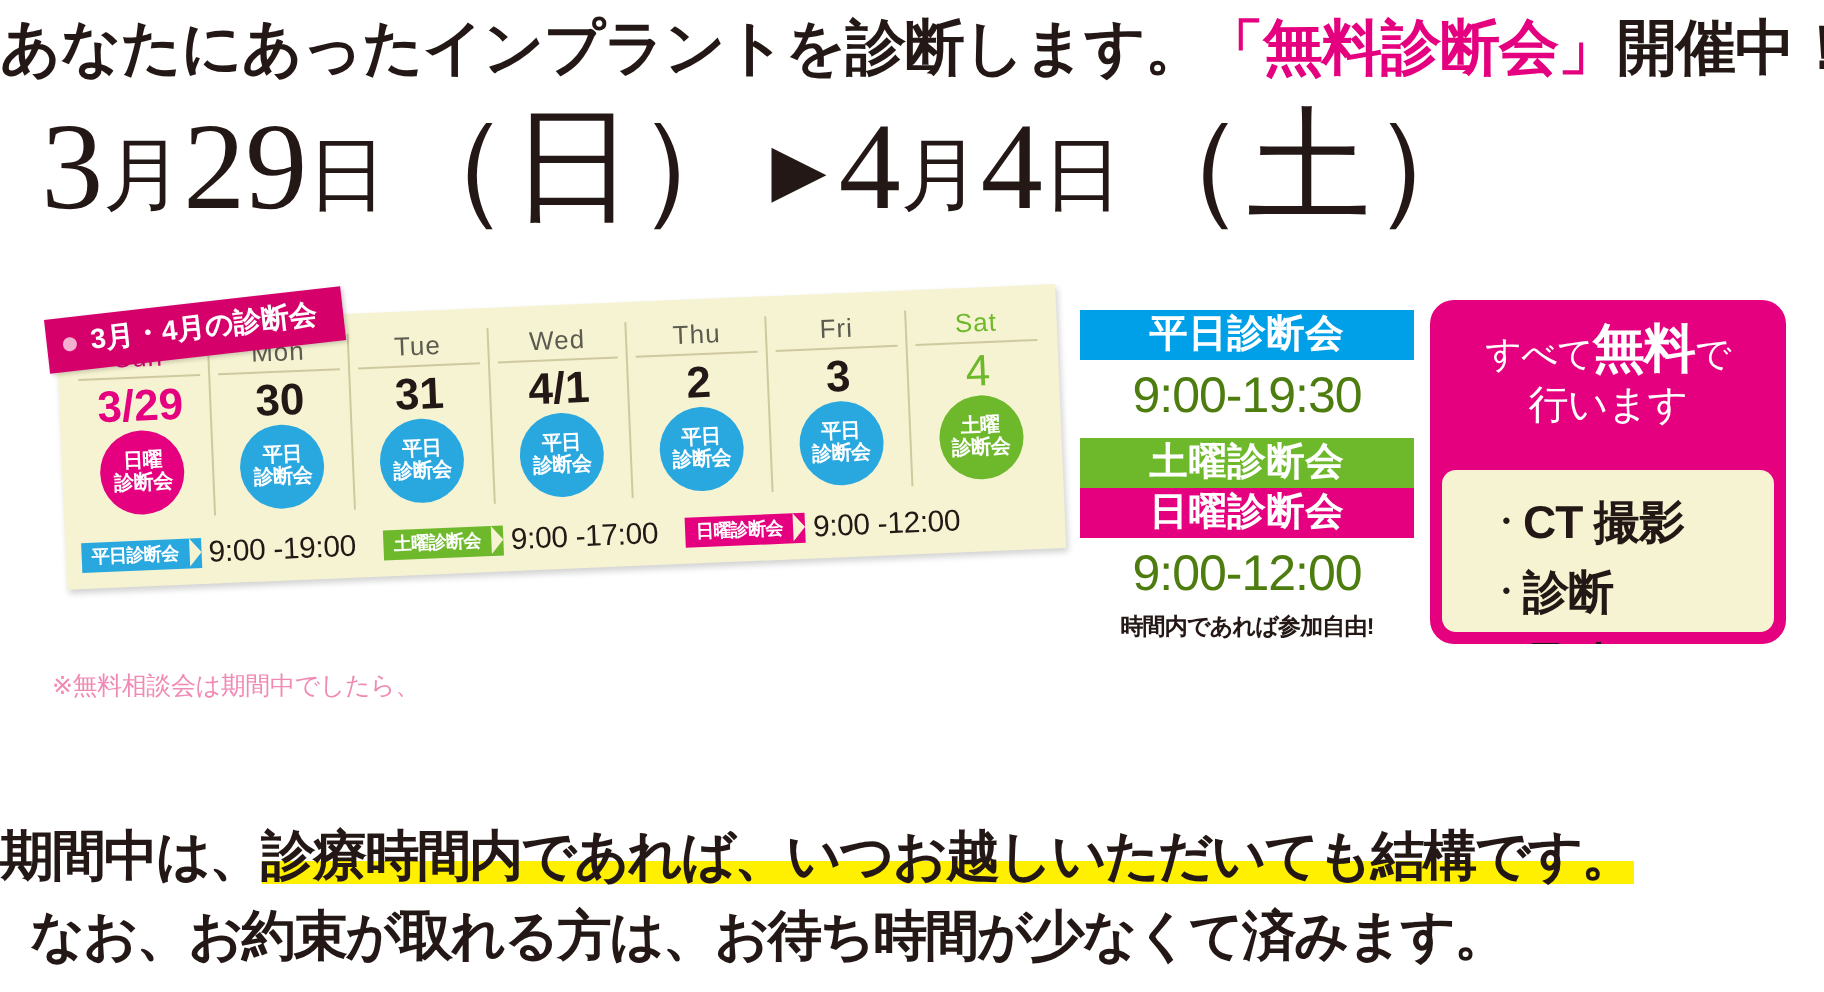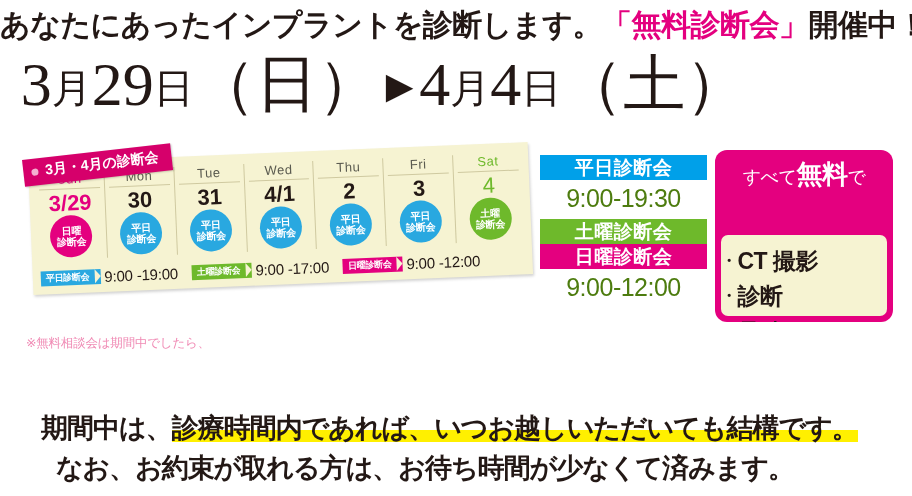--- a/index.html
+++ b/index.html
@@ -250,21 +250,21 @@
     font-size: 26px;
     font-weight: bold;
   }
   .freebox .fhdr .small { font-size: 18px; }
   .freebox .fbody {
     position: absolute;
     left: 6px; right: 6px; bottom: 6px;
     top: 85px;
     background: #f6f3d2;
     border-radius: 7px;
-    padding: 9px 0 0 0;
+    padding: 9px 0 0 24px;
     box-sizing: border-box;
   }
   .freebox .fbody li {
     list-style: none;
     font-size: 23px;
     font-weight: bold;
     line-height: 1.54;
     color: #231815;
     letter-spacing: -0.5px;
     white-space: nowrap;
@@ -277,21 +277,20 @@
     position: absolute;
     left: 0; top: 409px;
     width: 768px;
     text-align: center;
     font-size: 27px;
     font-weight: bold;
     letter-spacing: -1px;
     line-height: 1.47;
     color: #231815;
     white-space: nowrap;
-    margin-left: 41px;
   }
   .bottom .hl {
     background: linear-gradient(transparent 58%, #fff000 58%, #fff000 96%, transparent 96%);
   }
 </style>
 </head>
 <body>
 
 <div class="headline">
   <span>あなたにあったインプラントを診断します。</span><span class="accent">「無料診断会」</span><span>開催中！</span>
@@ -392,25 +391,27 @@
 <div class="footnote">
   <span>※無料相談会は期間中でしたら、</span>
 </div>
 
 <div class="hours">
   <div class="hdr blue">平日診断会</div>
   <div class="time">9:00-19:30</div>
   <div class="hdr green">土曜診断会</div>
   <div class="hdr pink">日曜診断会</div>
   <div class="time">9:00-12:00</div>
+  <div class="note">時間内であれば参加自由!</div>
 </div>
 
 <div class="freebox">
   <div class="fhdr">
     <span class="small">すべて</span><span class="strong">無料</span><span class="small">で</span>
+    <div>行います</div>
   </div>
   <div class="fbody">
     <ul>
       <li><span class="dot">・</span><span>CT 撮影</span></li>
       <li><span class="dot">・</span><span>診断</span></li>
       <li><span class="dot">・</span><span>見積もり</span></li>
     </ul>
   </div>
 </div>
 

